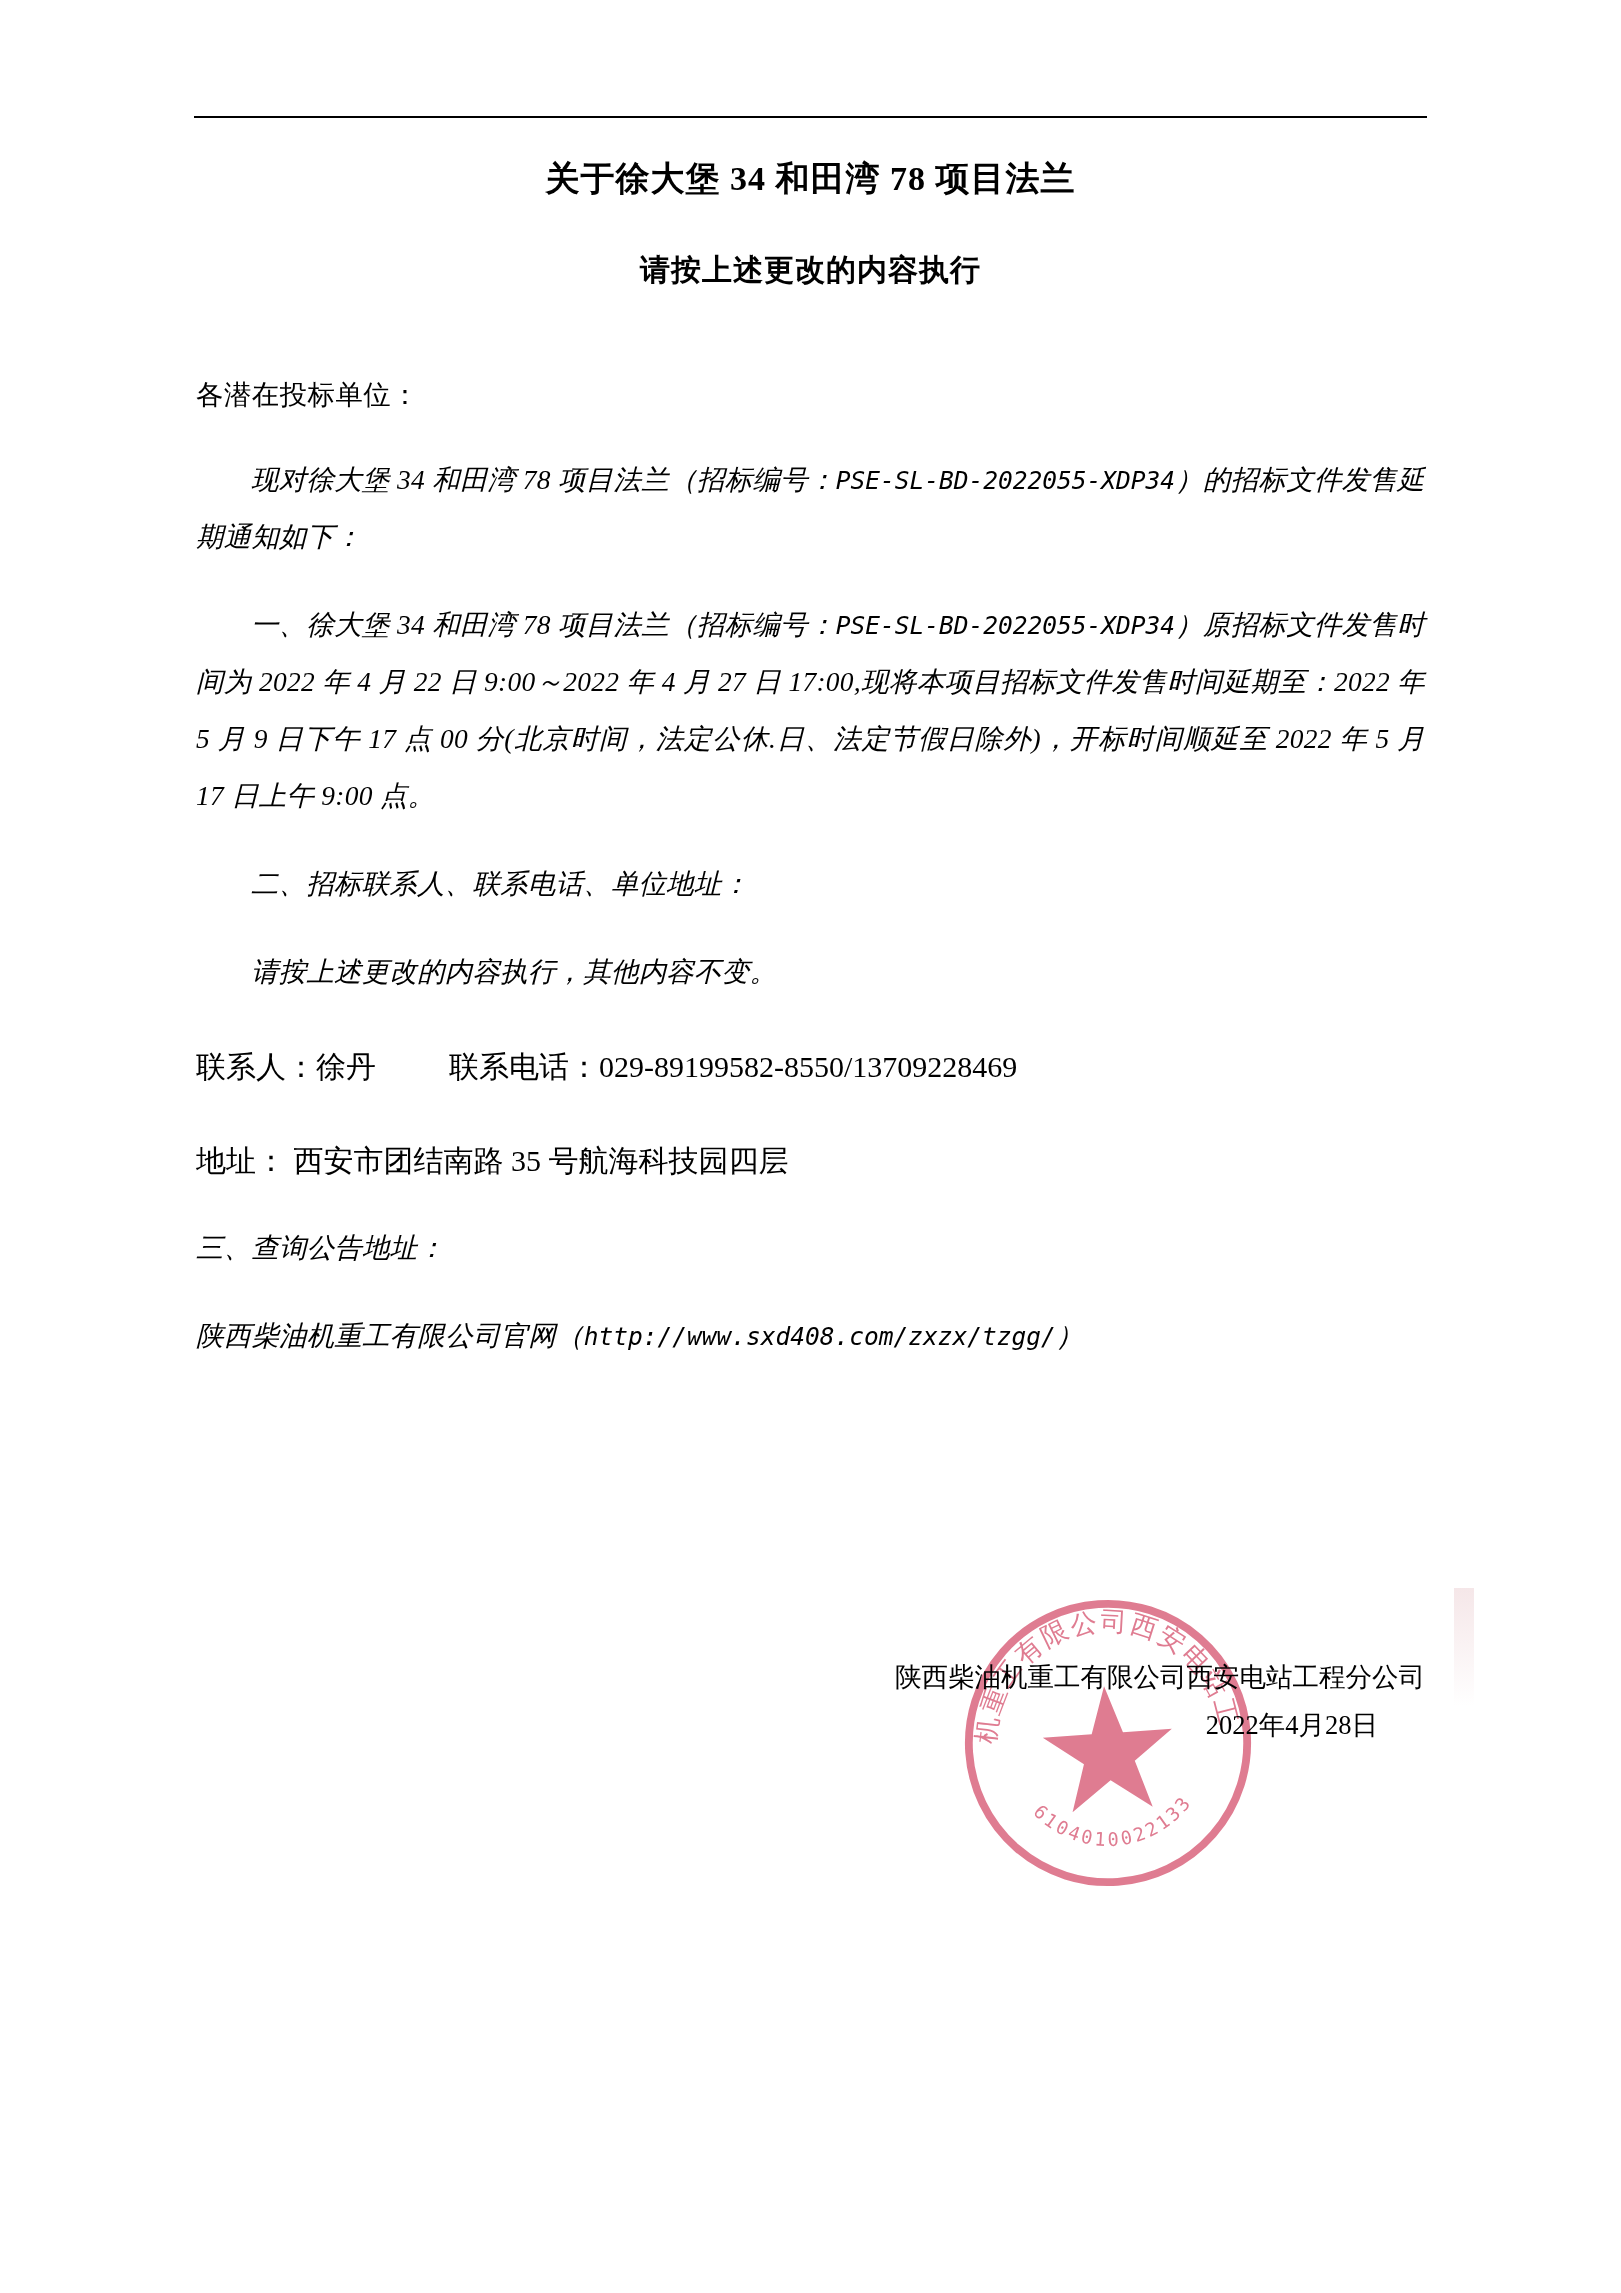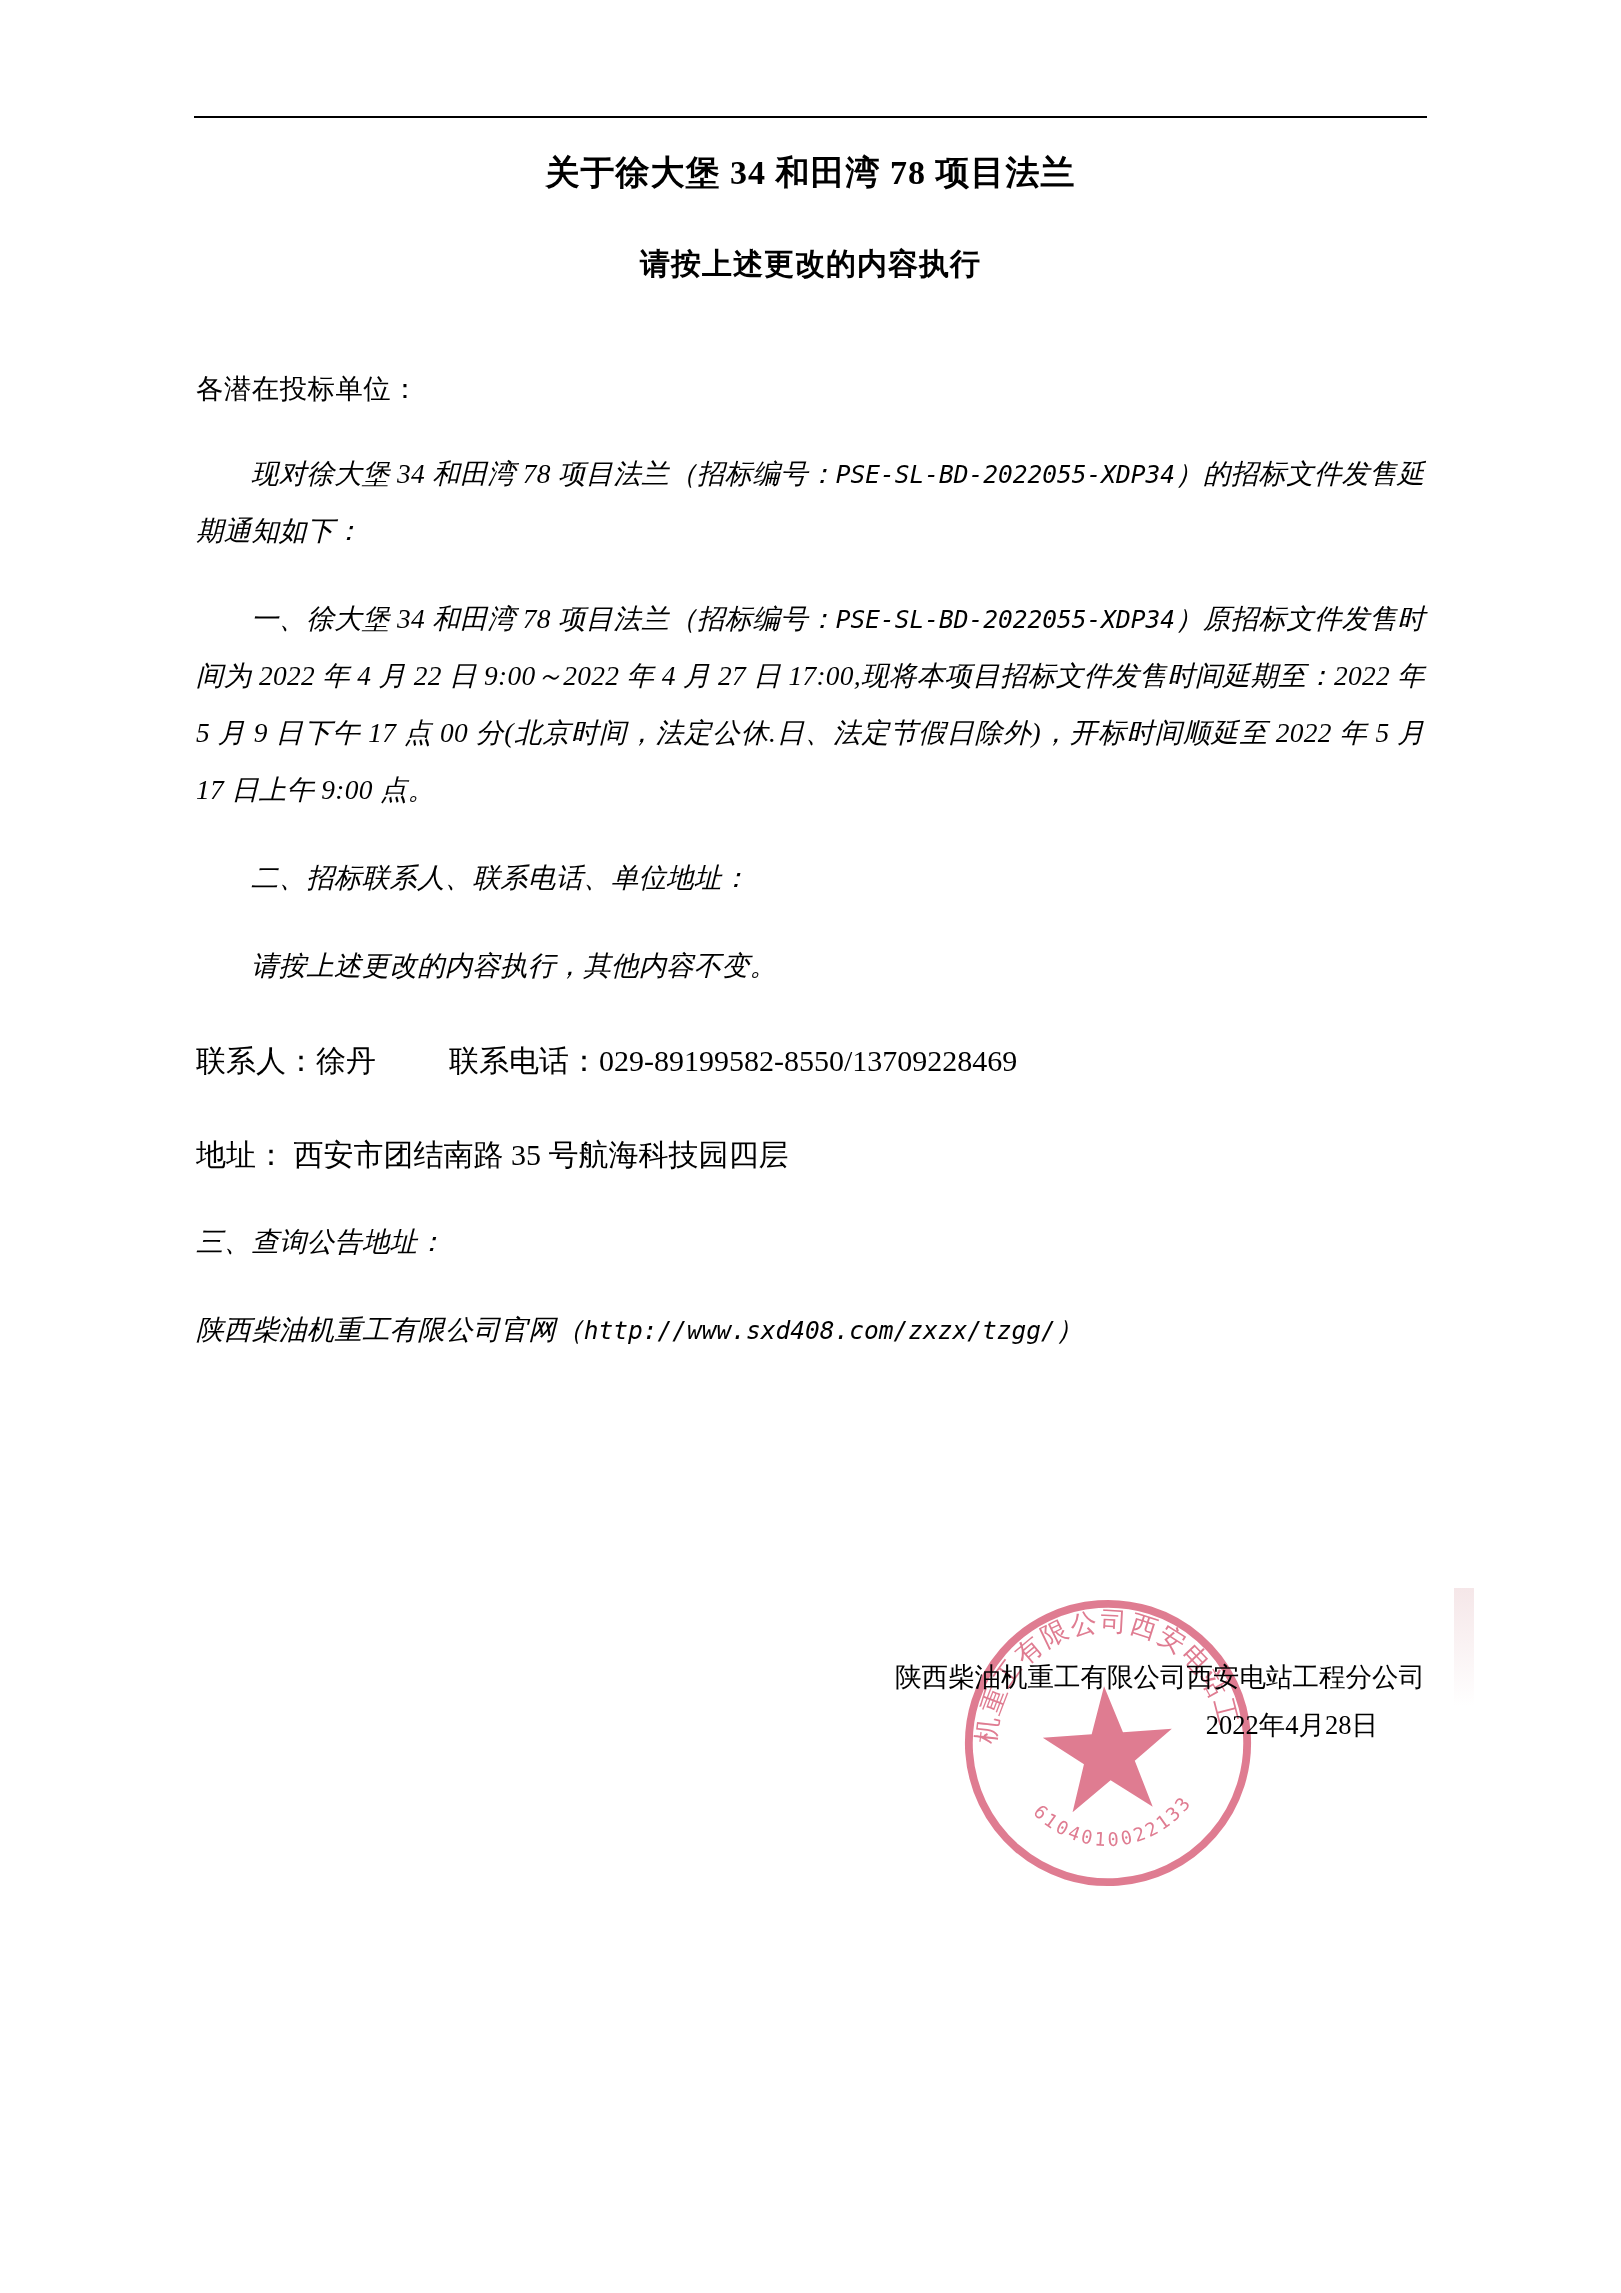--- a/index.html
+++ b/index.html
@@ -13,21 +13,21 @@
     font-family: "Liberation Serif", "DejaVu Serif", serif;
     color: #000000;
     position: relative;
     overflow: hidden;
   }
   .page {
     position: relative;
     width: 1621px;
     height: 1668px;
     box-sizing: border-box;
-    padding: 0 196px;
+    padding: 6px 196px;
   }
   .top-rule {
     position: absolute;
     left: 194px;
     right: 194px;
     top: 116px;
     height: 2px;
     background: #000000;
   }
   .content {

